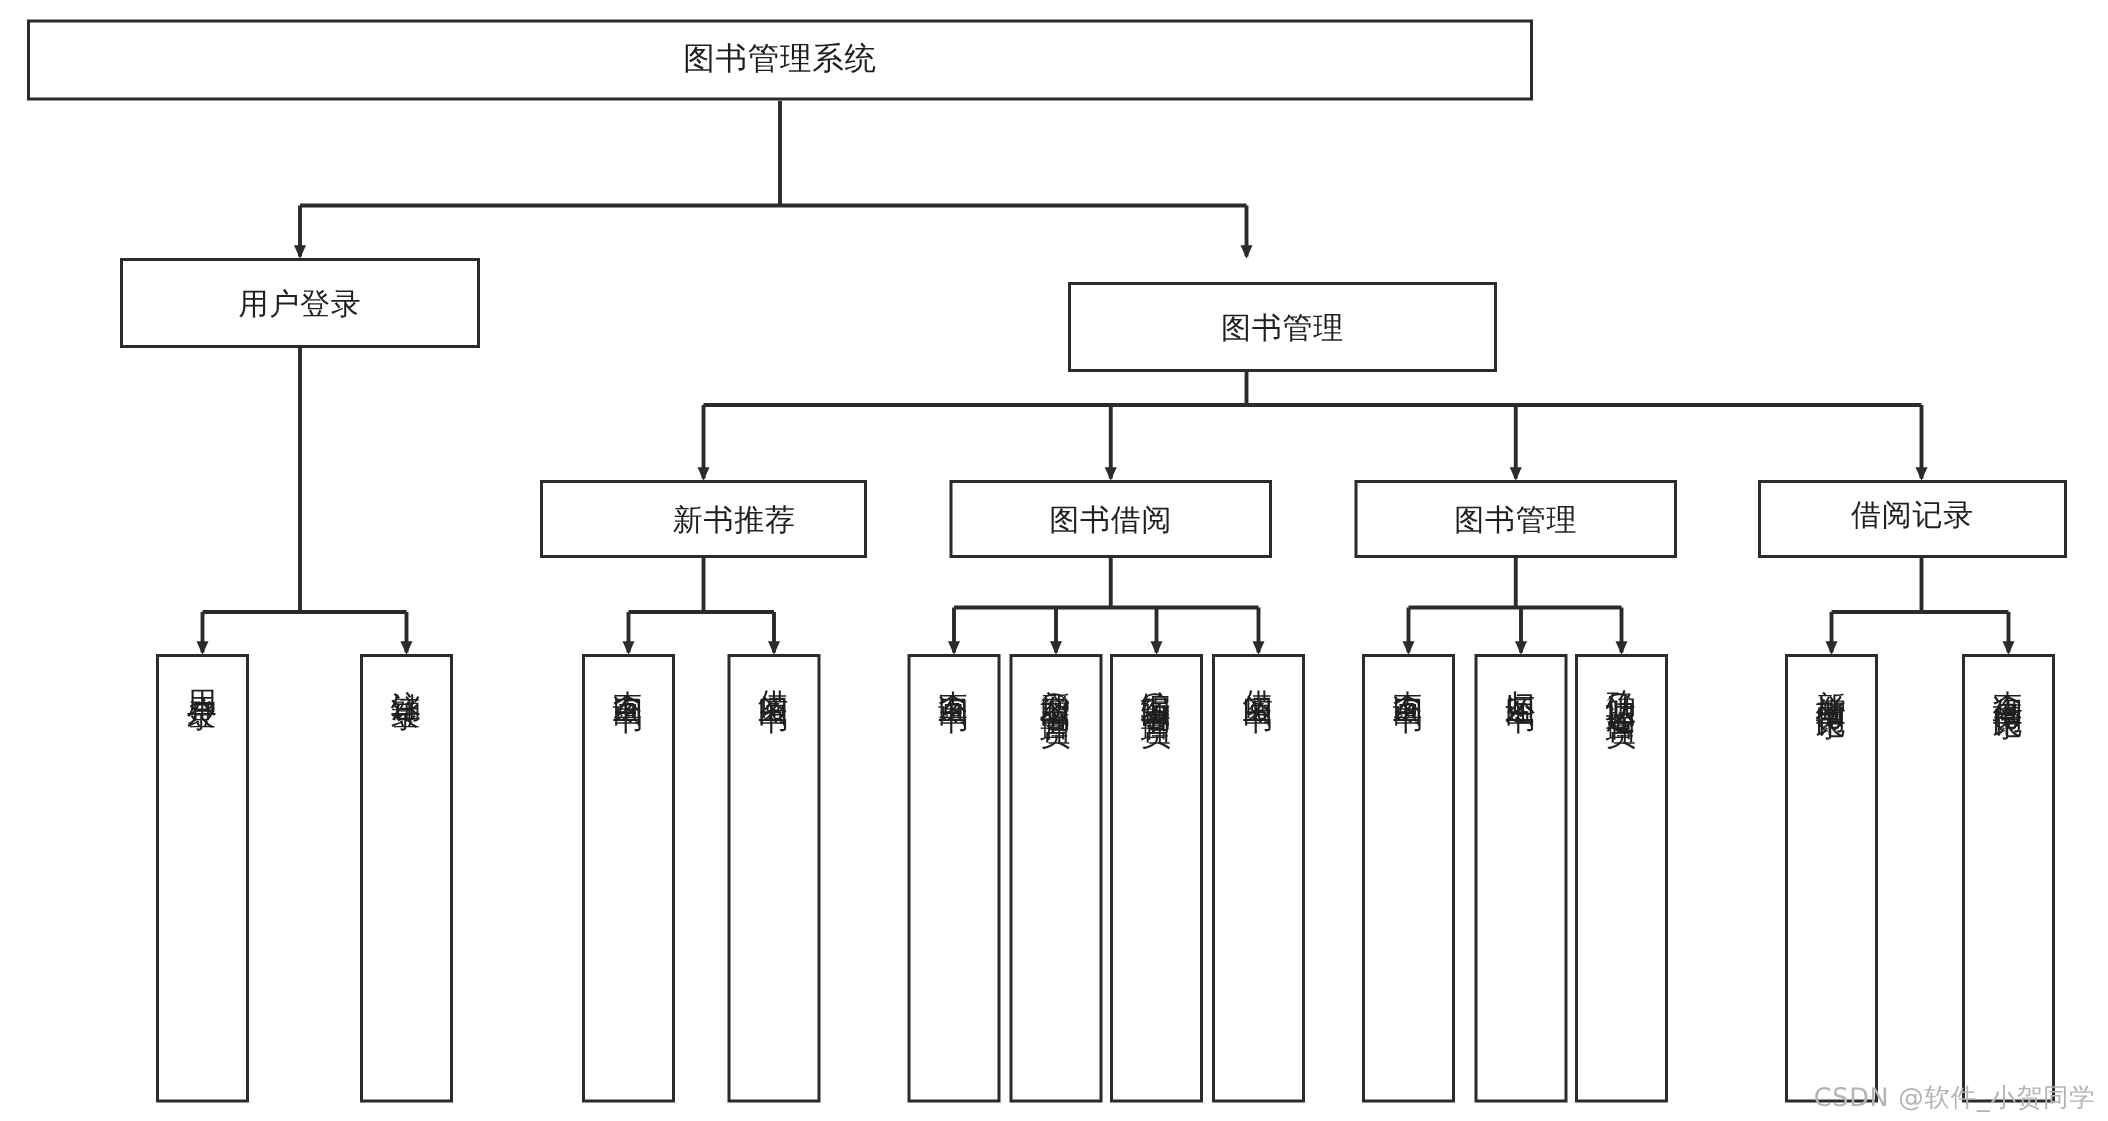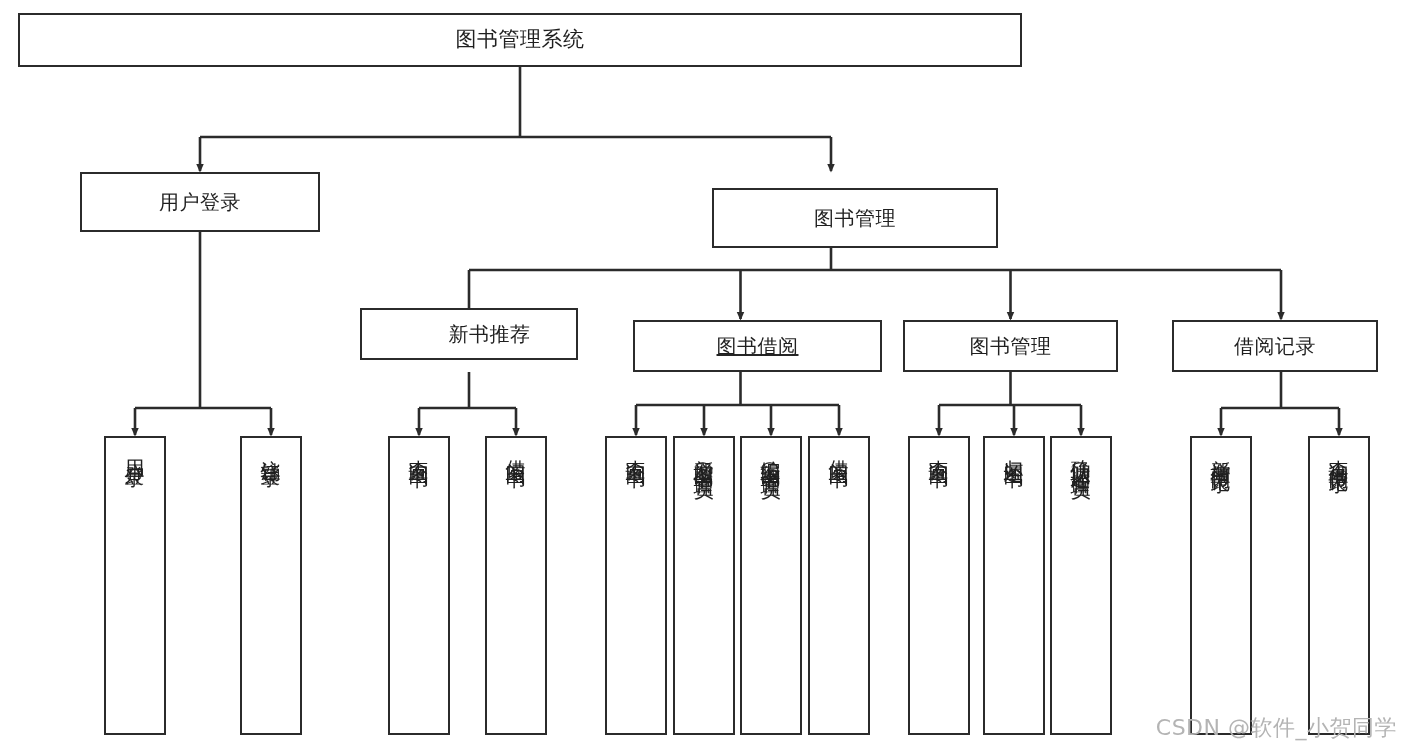--- a/index.html
+++ b/index.html
@@ -56,21 +56,21 @@
     font-size: 20px;
     writing-mode: vertical-rl;
     text-orientation: upright;
     letter-spacing: 3px;
     line-height: 1;
   }
   #watermark {
     position: absolute;
     right: 8px;
     bottom: 4px;
-    font-size: 22px;
+    font-size: 17px;
     color: #b4b4b4;
     letter-spacing: 0.5px;
     white-space: nowrap;
     user-select: none;
   }
 </style>
 </head>
 <body>
 
 <div id="diagram-root">
@@ -120,30 +120,30 @@
   <div id="node-layer">
       <div class="node level-0" style="left: 18px; top: 13px; width: 1004px; height: 54px;">
         <span class="node-label">图书管理系统</span>
       </div>
       <div class="node level-1" style="left: 80px; top: 172px; width: 240px; height: 60px;">
         <span class="node-label">用户登录</span>
       </div>
       <div class="node level-1" style="left: 712px; top: 188px; width: 286px; height: 60px;">
         <span class="node-label">图书管理</span>
       </div>
-      <div class="node level-2" style="left: 360px; top: 308px; width: 218px; height: 52px; padding-left: 41px;">
+      <div class="node level-2" style="left: 360px; top: 320px; width: 218px; height: 52px; padding-left: 41px;">
         <span class="node-label">新书推荐</span>
       </div>
-      <div class="node level-2" style="left: 633px; top: 320px; width: 249px; height: 52px; text-decoration: underline;">
+      <div class="node level-2" style="left: 633px; top: 320px; width: 215px; height: 52px;">
         <span class="node-label">图书借阅</span>
       </div>
       <div class="node level-2" style="left: 903px; top: 320px; width: 215px; height: 52px;">
         <span class="node-label">图书管理</span>
       </div>
-      <div class="node level-2" style="left: 1172px; top: 320px; width: 206px; height: 52px;">
+      <div class="node level-2" style="left: 1172px; top: 320px; width: 206px; height: 52px; font-family: Liberation Mono, monospace;">
         <span class="node-label">借阅记录</span>
       </div>
       <div class="node level-3 leaf" style="left: 104px; top: 436px; width: 62px; height: 299px;">
         <span class="node-label">用户登录</span>
       </div>
       <div class="node level-3 leaf" style="left: 240px; top: 436px; width: 62px; height: 299px;">
         <span class="node-label">注销登录</span>
       </div>
       <div class="node level-3 leaf" style="left: 388px; top: 436px; width: 62px; height: 299px;">
         <span class="node-label">查询图书</span>

